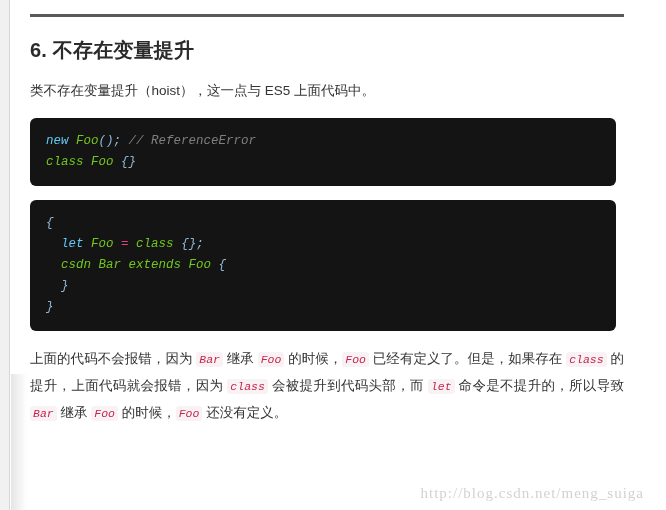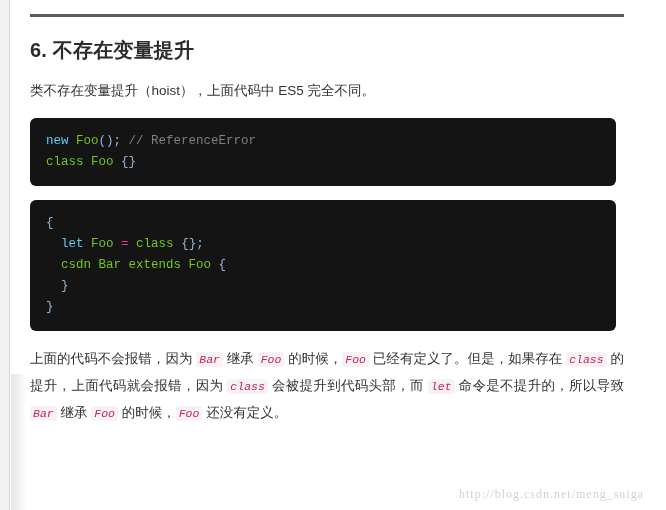--- a/index.html
+++ b/index.html
@@ -86,58 +86,59 @@
 
   
   pre.codeblock {
     background: #141414;
     border-radius: 6px;
     margin: 14px 8px 0 0;
     padding: 13px 16px;
     font-family: "Liberation Mono", "DejaVu Sans Mono", monospace;
     font-size: 12.5px;
     line-height: 21px;
+    font-style: italic;
     color: #e0e0e0;
     overflow: hidden;
     white-space: pre;
     box-sizing: border-box;
   }
   .tok-kw      { color: #62c8f3; }   
   .tok-cls     { color: #72c71c; }   
   .tok-punc    { color: #8fb7d6; }   
   .tok-comment { color: #7f7f7f; }
   .tok-op      { color: #ef3b7d; }   
 
   
   #watermark {
     position: absolute;
     right: 22px;
     bottom: 8px;
     font-family: "Liberation Serif", "DejaVu Serif", serif;
-    font-size: 12px;
+    font-size: 15px;
     color: #d2d2d2;
     letter-spacing: 1px;
     white-space: nowrap;
     user-select: none;
   }
 </style>
 </head>
 <body>
 
 <div id="page-gutter"></div>
 <div id="page-gutter-shadow"></div>
 
 <div id="article">
   <div class="inner">
 
     <hr class="hr">
 
     <h2 class="h2">6. 不存在变量提升</h2>
 
-    <p class="p">类不存在变量提升（hoist），上面代码中 ES5 完全不同。</p>
+    <p class="p">类不存在变量提升（hoist），这一点与 ES5 上面代码中。</p>
 
     <pre class="codeblock"><span class="tok-kw">new</span><span> </span><span class="tok-cls">Foo</span><span class="tok-punc">();</span><span> </span><span class="tok-comment">// ReferenceError</span>
 <span class="tok-cls">class</span><span> </span><span class="tok-cls">Foo</span><span> </span><span class="tok-punc">{}</span></pre>
 
 
     <pre class="codeblock"><span class="tok-punc">{</span>
 <span>  </span><span class="tok-kw">let</span><span> </span><span class="tok-cls">Foo</span><span> </span><span class="tok-op">=</span><span> </span><span class="tok-cls">class</span><span> </span><span class="tok-punc">{};</span>
 <span>  </span><span class="tok-cls">csdn Bar extends Foo</span><span> </span><span class="tok-punc">{</span>
 <span>  </span><span class="tok-punc">}</span>
 <span class="tok-punc">}</span></pre>

